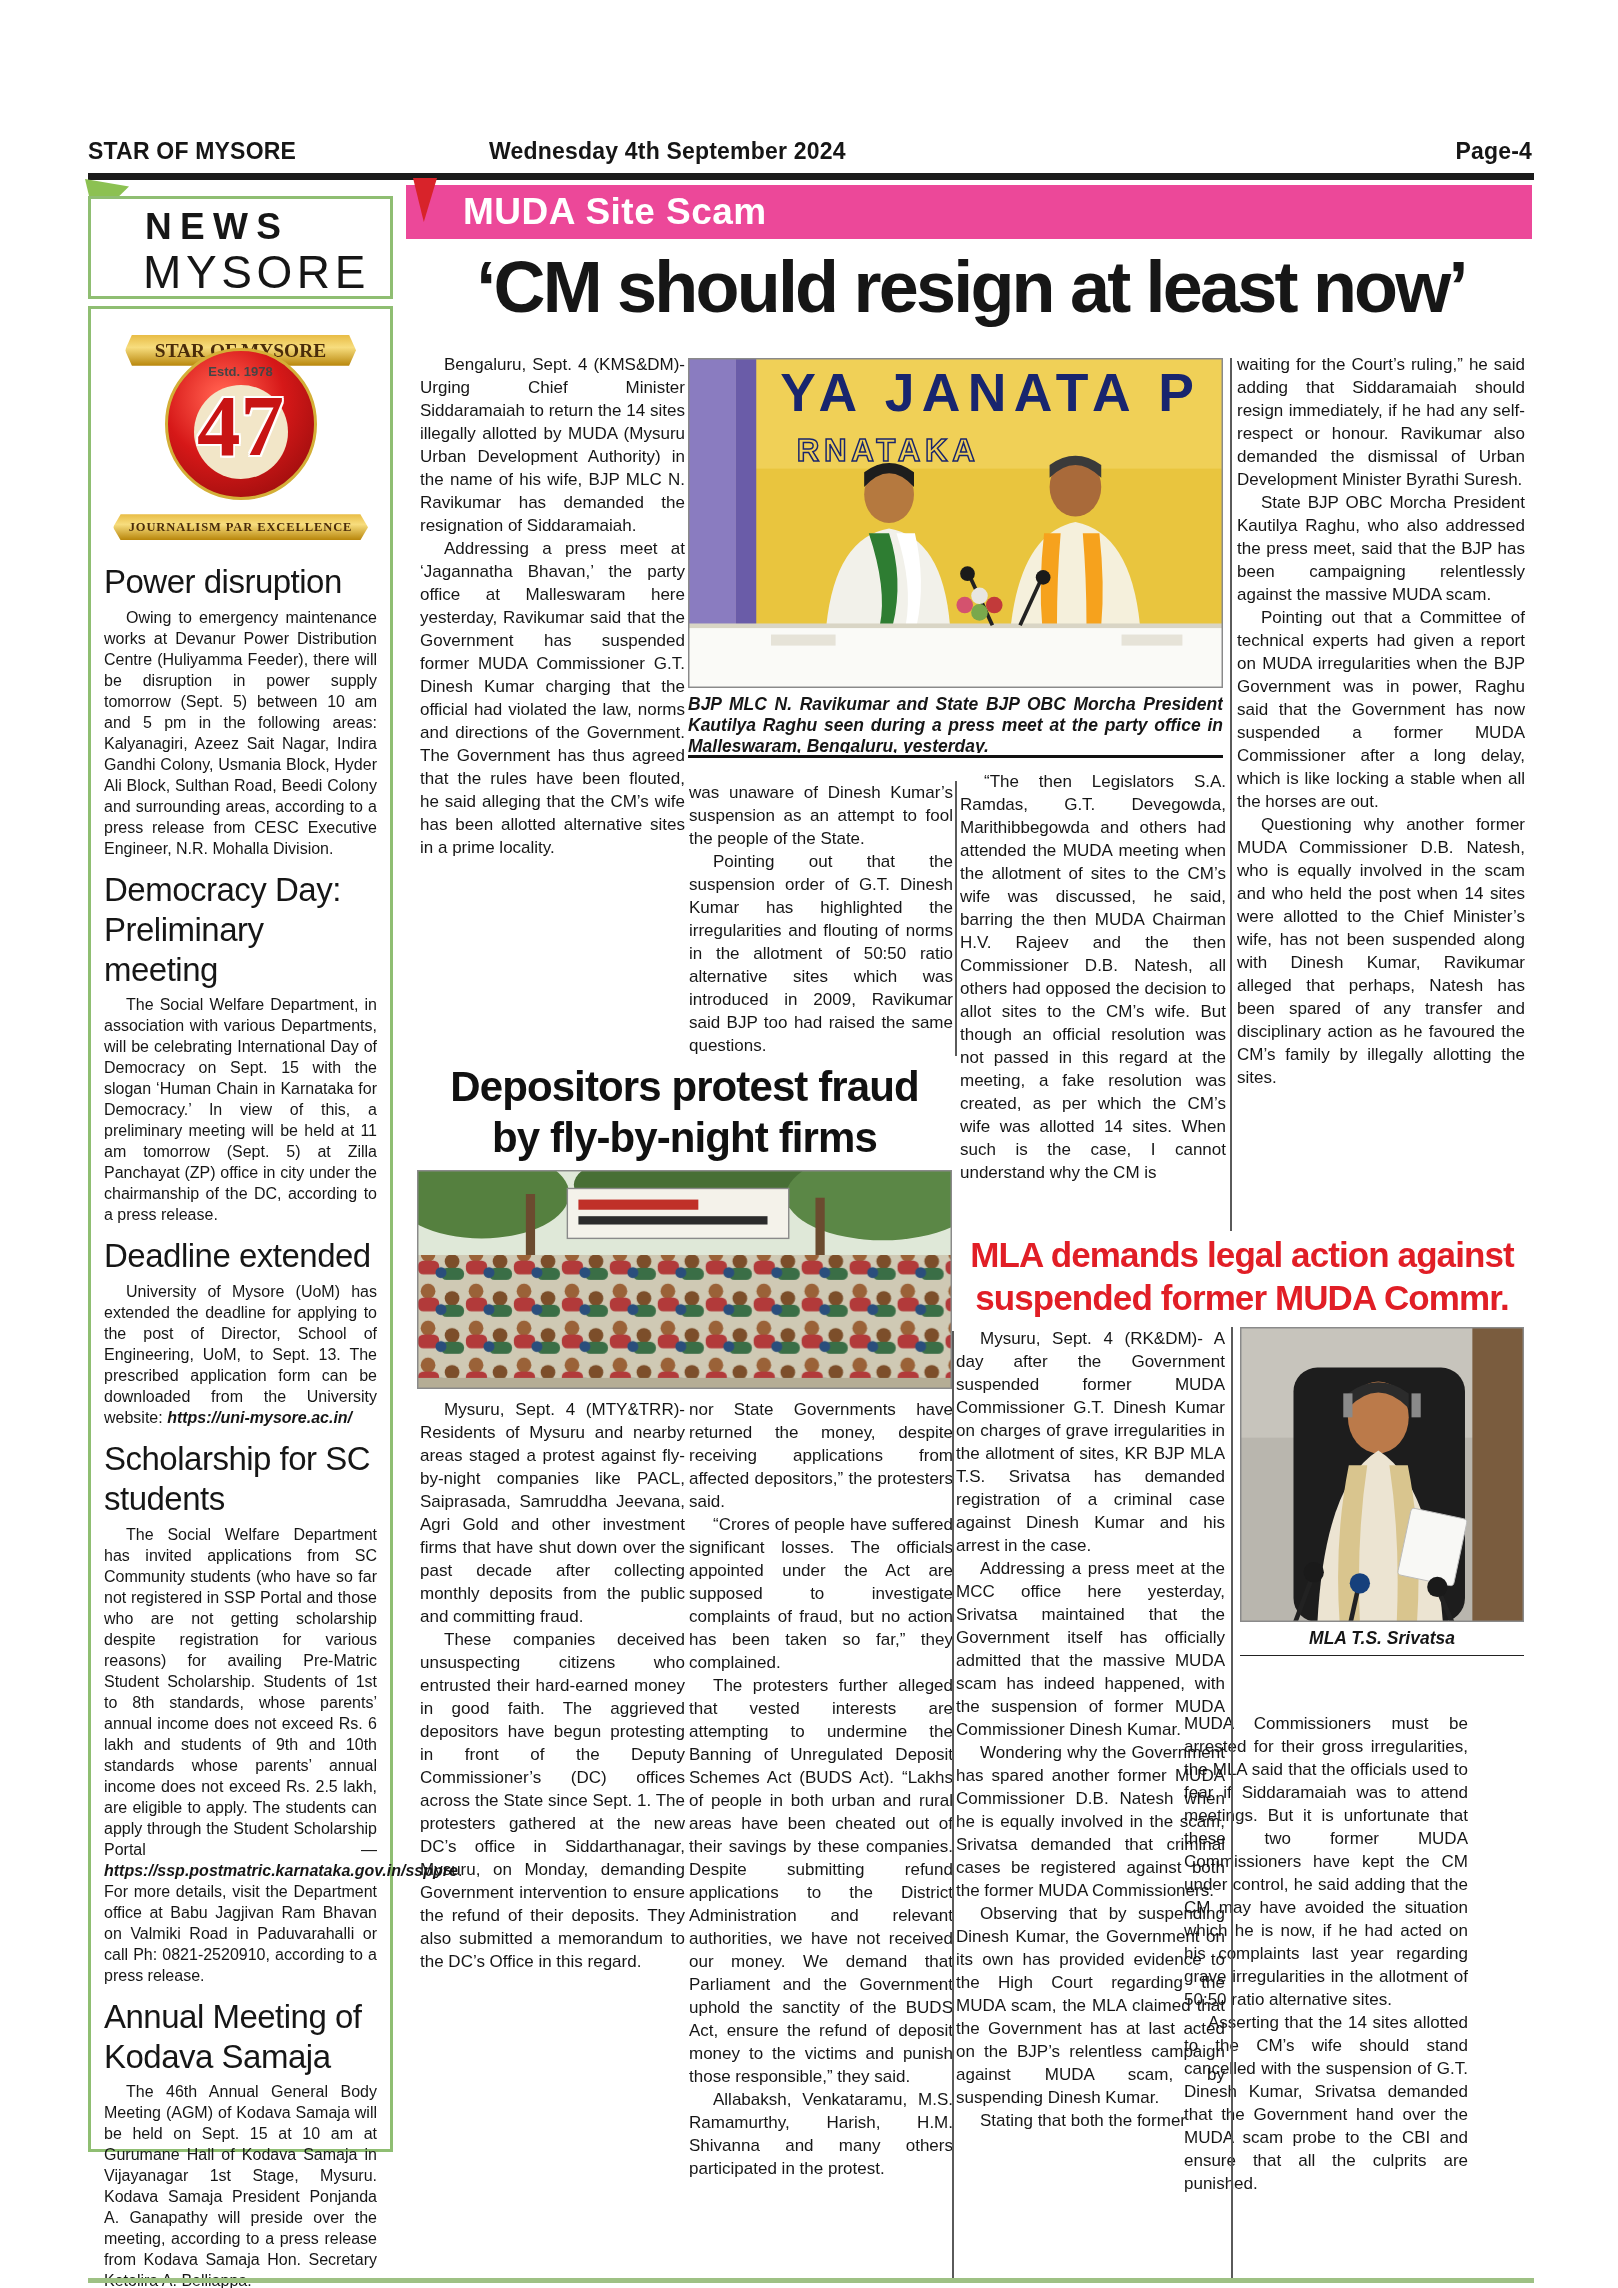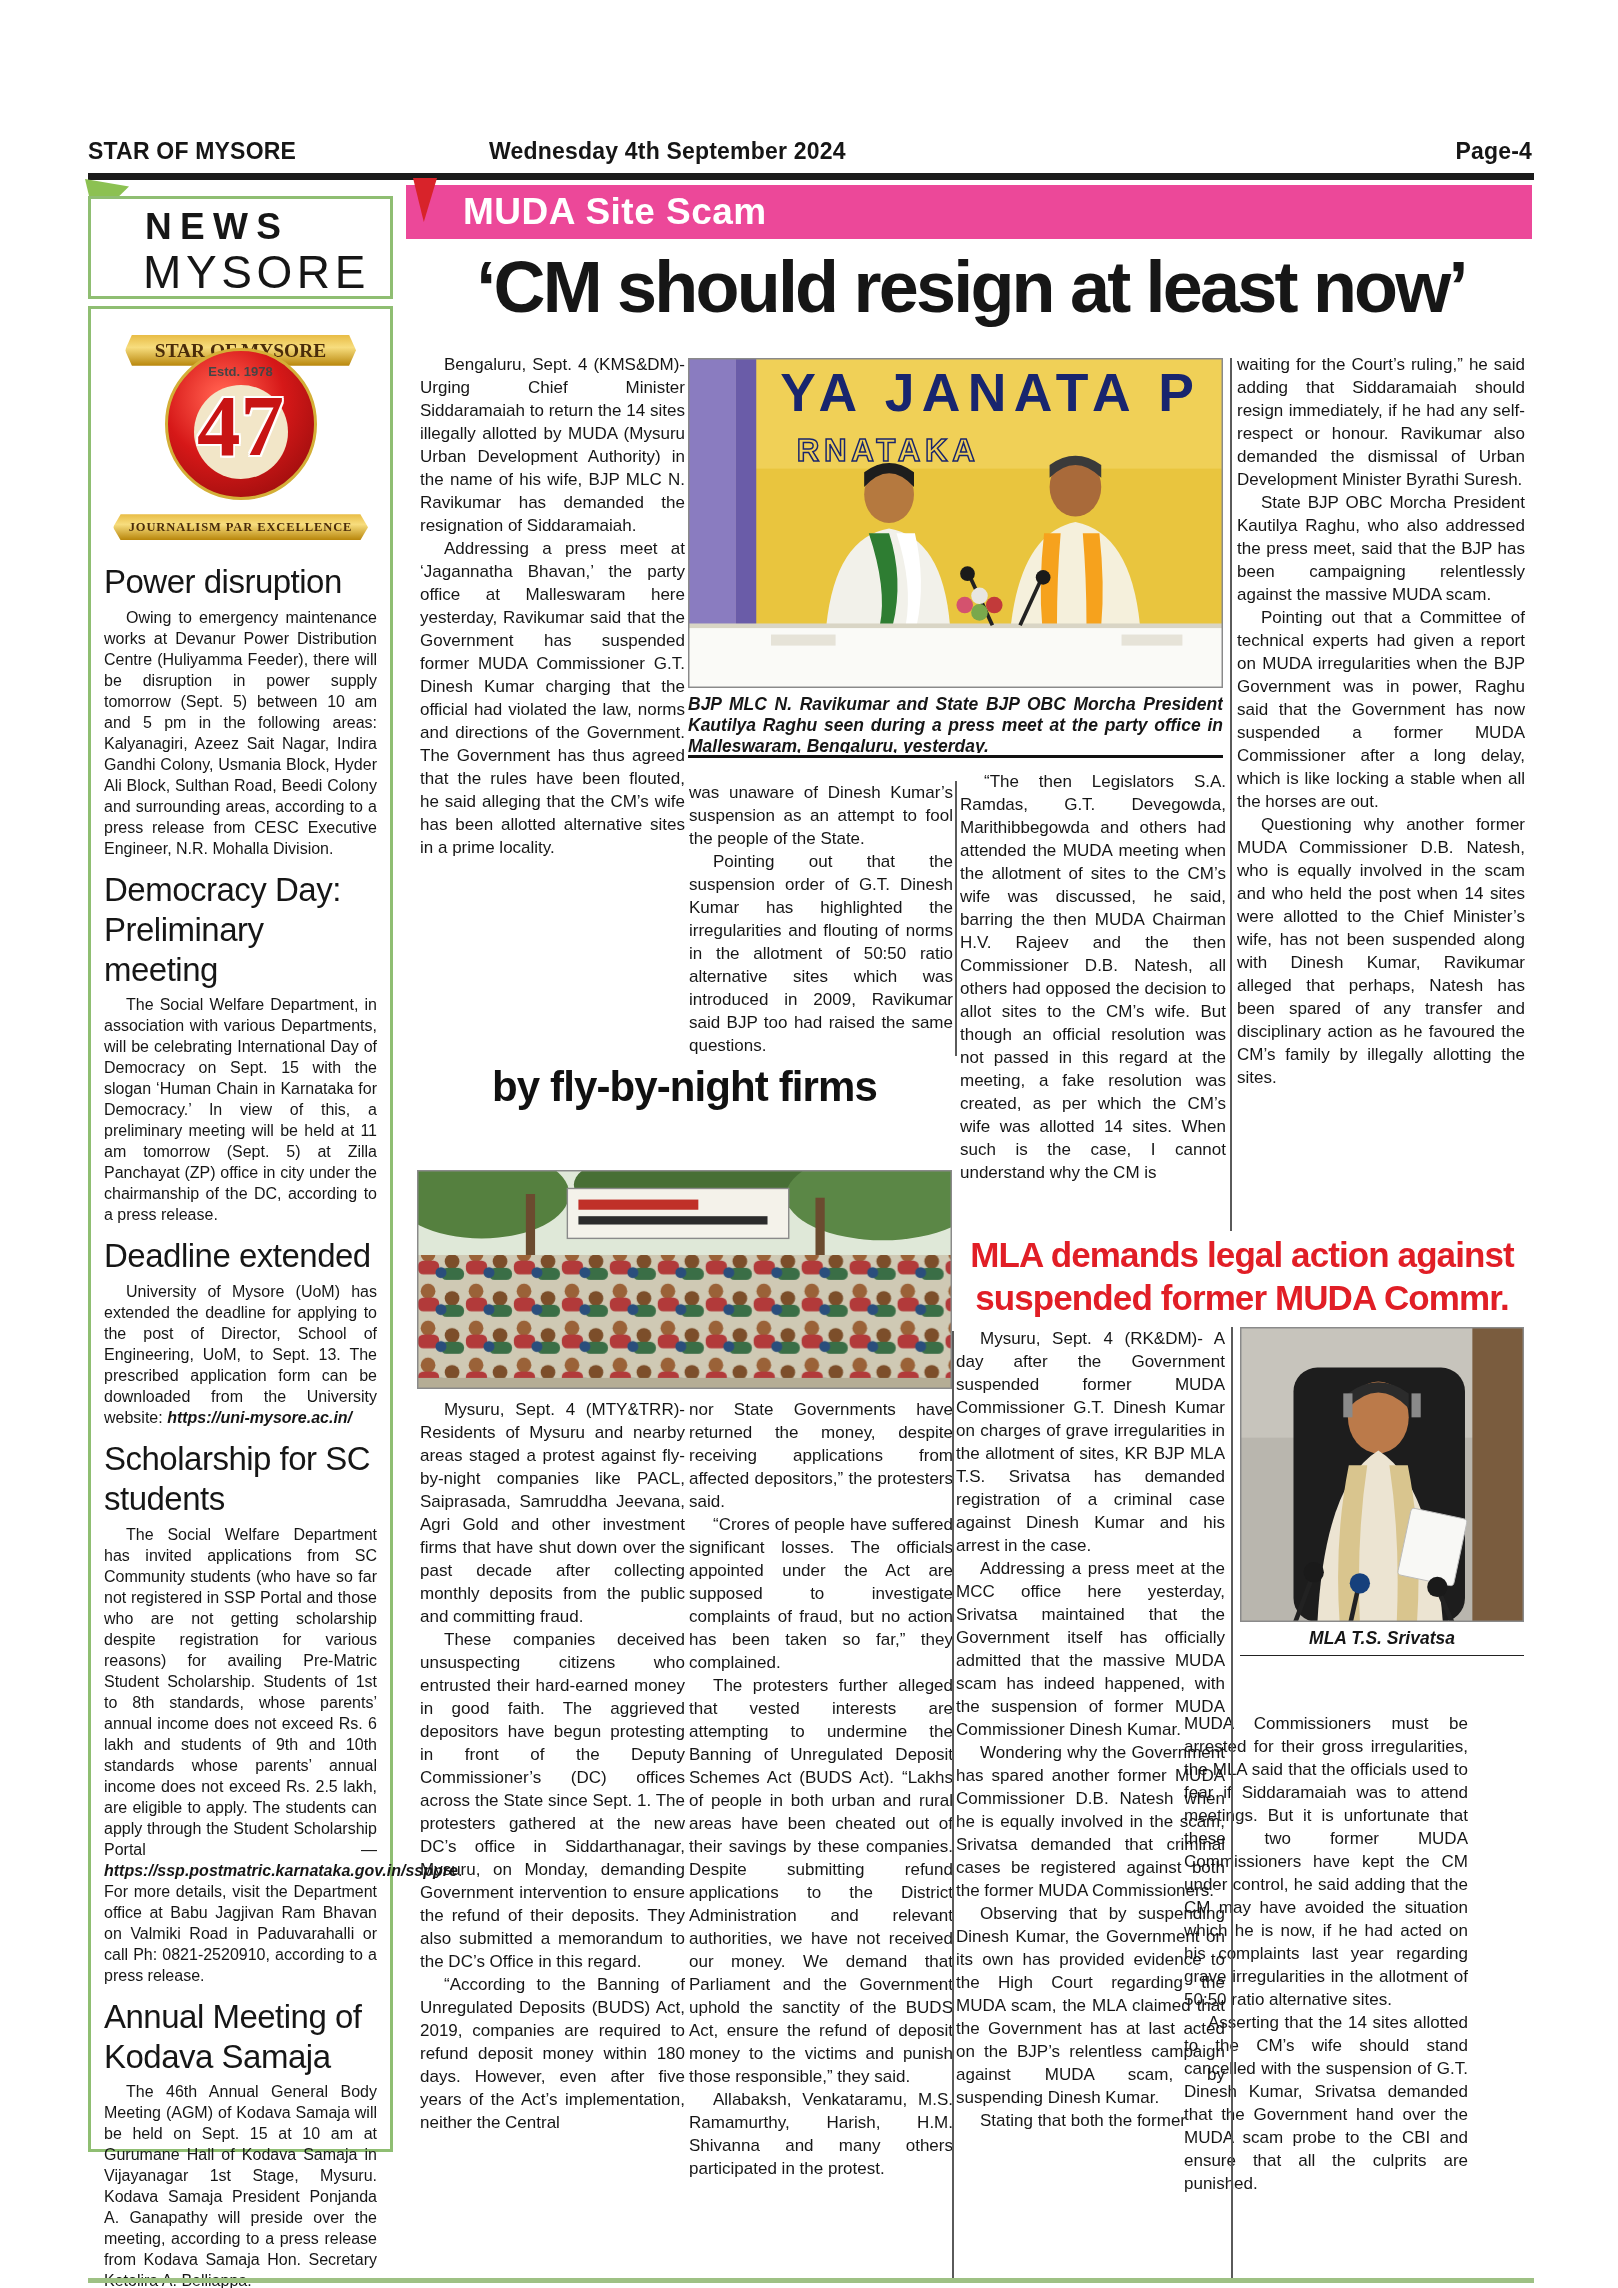--- a/index.html
+++ b/index.html
@@ -173,20 +173,21 @@
     <p class="cont">waiting for the Court’s ruling,” he said adding that Siddaramaiah should resign immediately, if he had any self-respect or honour. Ravikumar also demanded the dismissal of Urban Development Minister Byrathi Suresh.</p>
     <p>State BJP OBC Morcha President Kautilya Raghu, who also addressed the press meet, said that the BJP has been campaigning relentlessly against the massive MUDA scam.</p>
     <p>Pointing out that a Committee of technical experts had given a report on MUDA irregularities when the BJP Government was in power, Raghu said that the Government has now suspended a former MUDA Commissioner after a long delay, which is like locking a stable when all the horses are out.</p>
     <p>Questioning why another former MUDA Commissioner D.B. Natesh, who is equally involved in the scam and who held the post when 14 sites were allotted to the Chief Minister’s wife, has not been suspended along with Dinesh Kumar, Ravikumar alleged that perhaps, Natesh has been spared of any transfer and disciplinary action as he favoured the CM’s family by illegally allotting the sites.</p>
   </div>
 
   <div class="abs vrule" style="left:955px;top:781px;height:275px;"></div>
   <div class="abs vrule" style="left:1230px;top:358px;height:873px;"></div>
 
   <div class="abs sec-headline dep-headline" style="left:417px;top:1061px;width:535px;height:105px;">
+    <div>Depositors protest fraud</div>
     <div>by fly-by-night firms</div>
   </div>
 
   <div class="abs photo" style="left:417px;top:1170px;width:535px;height:219px;">
     <svg viewBox="0 0 580 237" preserveAspectRatio="none">
       <defs>
         <pattern id="crowdp" width="52" height="40" patternUnits="userSpaceOnUse">
           <rect width="52" height="40" fill="#cfc9b4"></rect>
           <circle cx="12" cy="11" r="8" fill="#9a6238"></circle>
           <rect x="1" y="18" width="23" height="15" rx="6" fill="#b23a3a"></rect>
@@ -206,21 +207,20 @@
       <rect x="175" y="50" width="205" height="9" fill="#2b2b2b"></rect>
       <rect x="0" y="92" width="580" height="145" fill="url(#crowdp)"></rect>
       <rect x="0" y="225" width="580" height="12" fill="#b5ad95"></rect>
       <rect x="0.8" y="0.8" width="578.4" height="235.4" fill="none" stroke="#8a8a8a" stroke-width="1.6"></rect>
     </svg>
   </div>
 
   <div class="col" style="left:420px;top:1398px;width:265px;height:757px;">
     <p>Mysuru, Sept. 4 (MTY&amp;TRR)- Residents of Mysuru and nearby areas staged a protest against fly-by-night companies like PACL, Saiprasada, Samruddha Jeevana, Agri Gold and other investment firms that have shut down over the past decade after collecting monthly deposits from the public and committing fraud.</p>
     <p>These companies deceived unsuspecting citizens who entrusted their hard-earned money in good faith. The aggrieved depositors have begun protesting in front of the Deputy Commissioner’s (DC) offices across the State since Sept. 1. The protesters gathered at the new DC’s office in Siddarthanagar, Mysuru, on Monday, demanding Government intervention to ensure the refund of their deposits. They also submitted a memorandum to the DC’s Office in this regard.</p>
-    <p>“According to the Banning of Unregulated Deposits (BUDS) Act, 2019, companies are required to refund deposit money within 180 days. However, even after five years of the Act’s implementation, neither the Central</p>
   </div>
 
   <div class="col" style="left:689px;top:1398px;width:264px;height:884px;">
     <p class="cont">nor State Governments have returned the money, despite receiving applications from affected depositors,” the protesters said.</p>
     <p>“Crores of people have suffered significant losses. The officials appointed under the Act are supposed to investigate complaints of fraud, but no action has been taken so far,” they complained.</p>
     <p>The protesters further alleged that vested interests are attempting to undermine the Banning of Unregulated Deposit Schemes Act (BUDS Act). “Lakhs of people in both urban and rural areas have been cheated out of their savings by these companies. Despite submitting refund applications to the District Administration and relevant authorities, we have not received our money. We demand that Parliament and the Government uphold the sanctity of the BUDS Act, ensure the refund of deposit money to the victims and punish those responsible,” they said.</p>
     <p>Allabaksh, Venkataramu, M.S. Ramamurthy, Harish, H.M. Shivanna and many others participated in the protest.</p>
   </div>
 
   <div class="abs sec-headline mla-headline" style="left:956px;top:1233px;width:572px;height:89px;">

